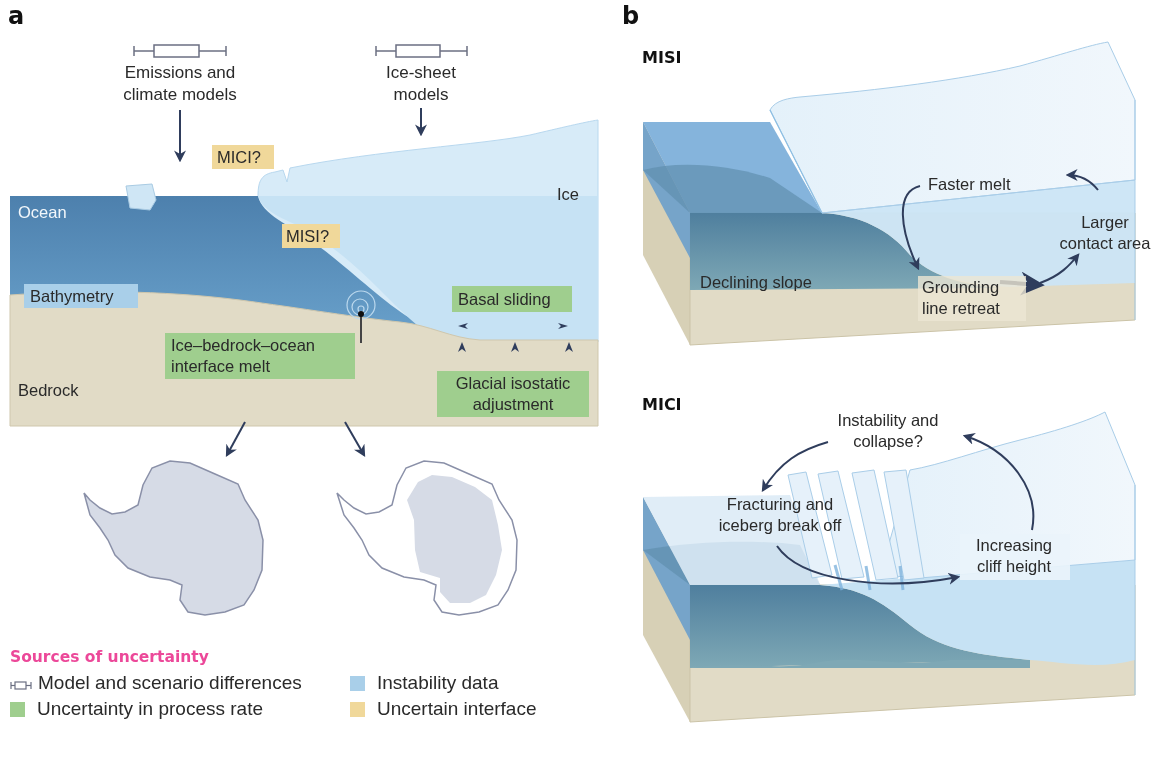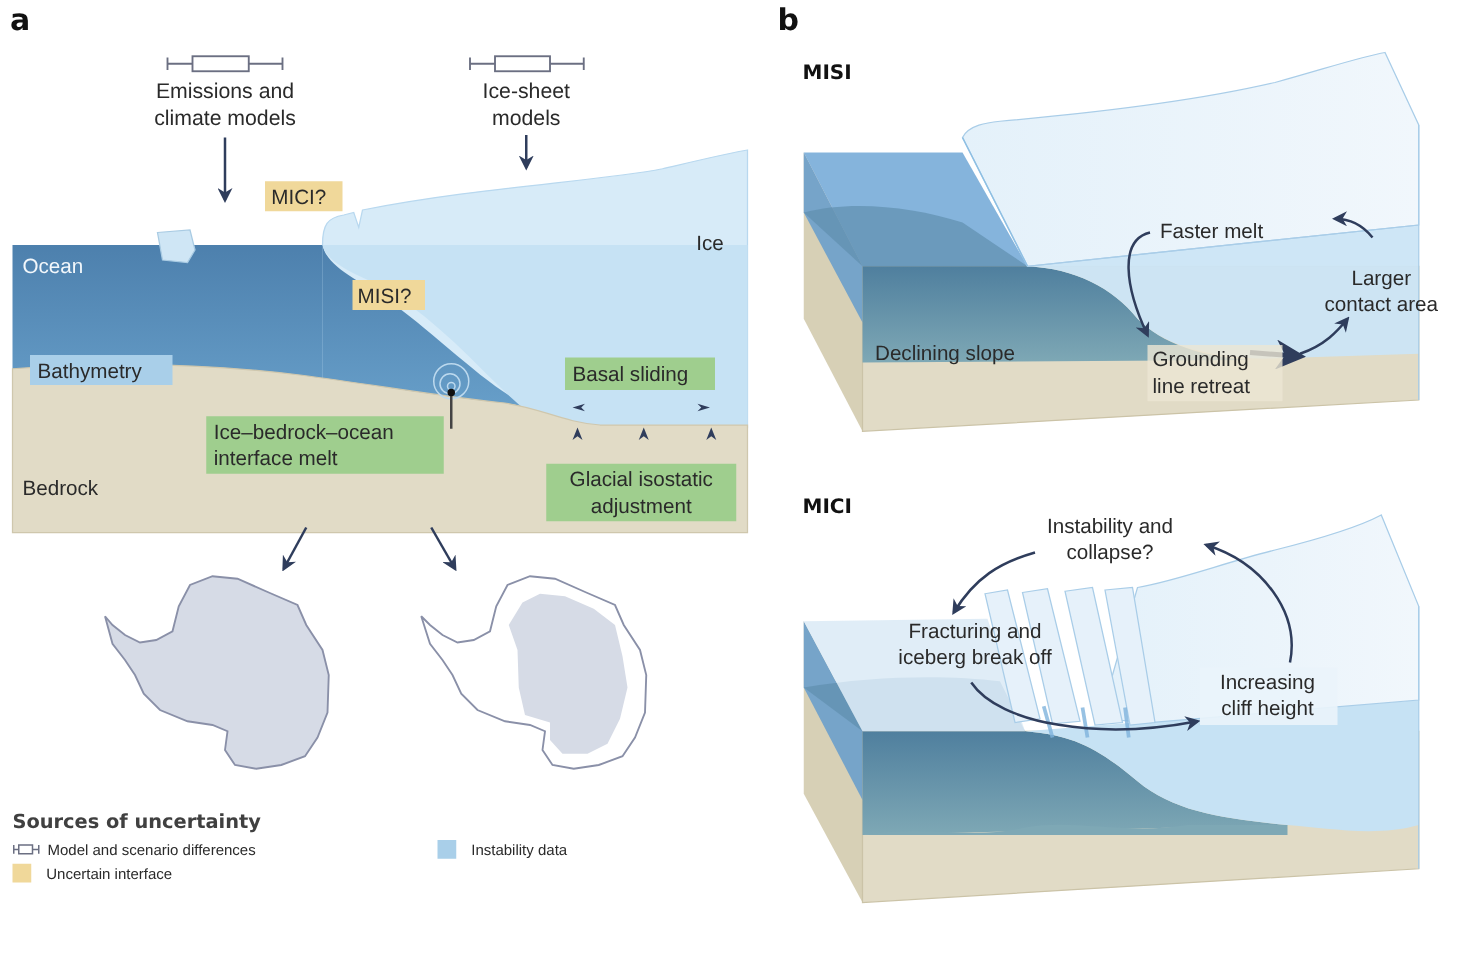--- a/index.html
+++ b/index.html
@@ -6,23 +6,23 @@
   body { width: 1170px; height: 770px; position: relative; overflow: hidden;
          font-family: "Liberation Sans", sans-serif; color: #222; }
   svg { position: absolute; left: 0; top: 0; }
   .lbl { font-family: "Liberation Sans", sans-serif; fill: #2a2a2a; }
   .panel-letter { font-family: "DejaVu Sans", sans-serif; font-weight: bold; font-size: 24px; fill: #111; }
   .subtitle { font-family: "DejaVu Sans", sans-serif; font-weight: bold; font-size: 16px; fill: #111; }
   .t17 { font-size: 17px; }
   .t16 { font-size: 16.5px; }
   .white { fill: #f2f7fb; }
   .legend { position: absolute; left: 10px; top: 648px; width: 600px; }
-  .legend-title { font-family: "DejaVu Sans", sans-serif; font-weight: bold; font-size: 15.5px; color: #404040; margin-bottom: 6px; }
+  .legend-title { font-family: "DejaVu Sans", sans-serif; font-weight: bold; font-size: 15.5px; color: #ec4899; margin-bottom: 6px; }
   .legend-grid { display: grid; grid-template-columns: 340px 240px; row-gap: 4px; }
-  .legend-item { display: flex; align-items: center; font-size: 12px; color: #2a2a2a; }
+  .legend-item { display: flex; align-items: center; font-size: 19px; color: #2a2a2a; }
   .swatch { width: 15px; height: 15px; margin-right: 12px; display: inline-block; }
   .boxplot-icon { width: 22px; height: 15px; margin-right: 6px; position: relative; display: inline-block; }
   .boxplot-icon svg { position: static; }
 </style>
 </head>
 <body>
 
 <svg width="1170" height="770" viewBox="0 0 1170 770">
   <defs>
     <linearGradient id="oceanGrad" x1="0" y1="0" x2="0" y2="1">
@@ -216,17 +216,21 @@
             </g>
           </svg>
       </span>
       <span>Model and scenario differences</span>
     </div>
     <div class="legend-item">
       <span class="swatch" style="background:#a9cfe9"></span>
       <span>Instability data</span>
     </div>
     <div class="legend-item">
+      <span class="swatch" style="background:#9fce8e"></span>
+      <span>Uncertainty in process rate</span>
+    </div>
+    <div class="legend-item">
       <span class="swatch" style="background:#f0d89a"></span>
       <span>Uncertain interface</span>
     </div>
   </div>
 </div>
 
 </body></html>

